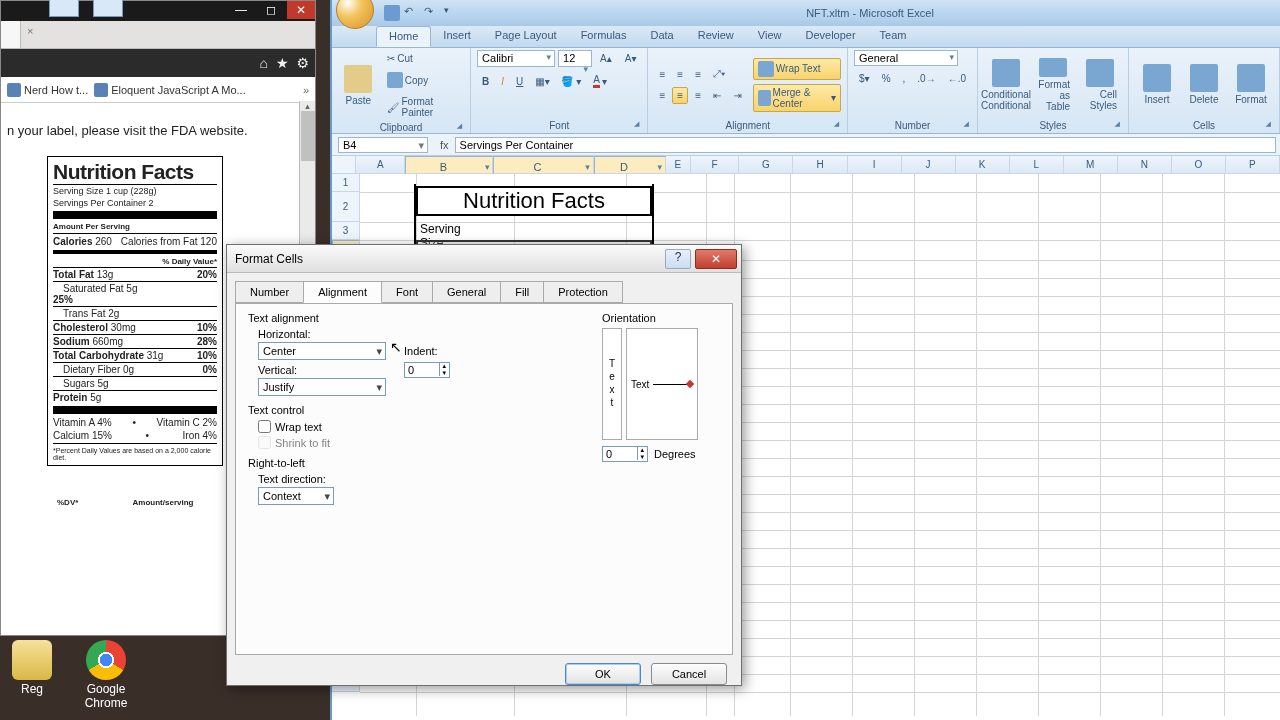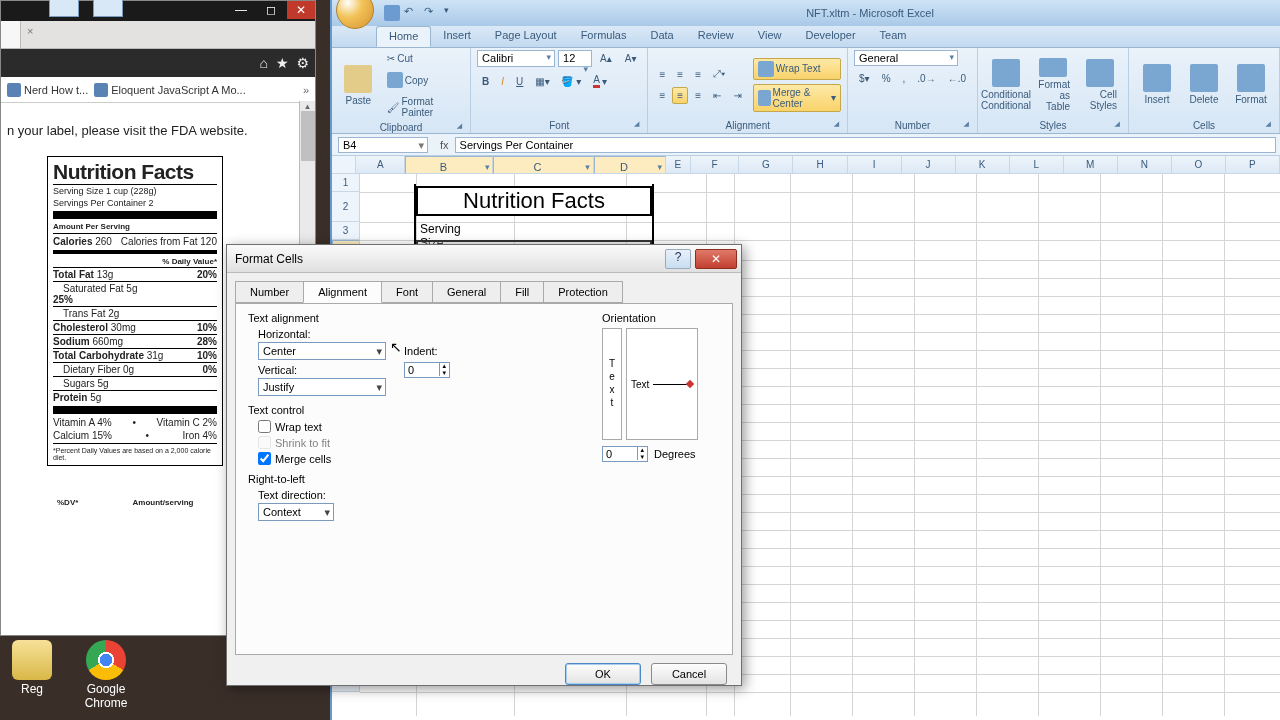--- a/index.html
+++ b/index.html
@@ -547,24 +547,20 @@
       <div class="sect-title">Text control</div>
       <div style="padding-left:10px">
         <label class="chk">
             <input type="checkbox" style="">
             <span>Wrap text</span>
           </label>
         <label class="chk" style="opacity:0.5">
             <input type="checkbox" disabled="" style="">
             <span>Shrink to fit</span>
           </label>
-        <label class="chk">
-            <input type="checkbox" checked="" style="">
-            <span>Merge cells</span>
-          </label>
       </div>
     </div>
     <div class="sect">
       <div class="sect-title">Right-to-left</div>
       <div style="padding-left:10px">
         <span class="lbl">Text direction:</span>
         <div class="combo sm">Context</div>
       </div>
     </div>
 

